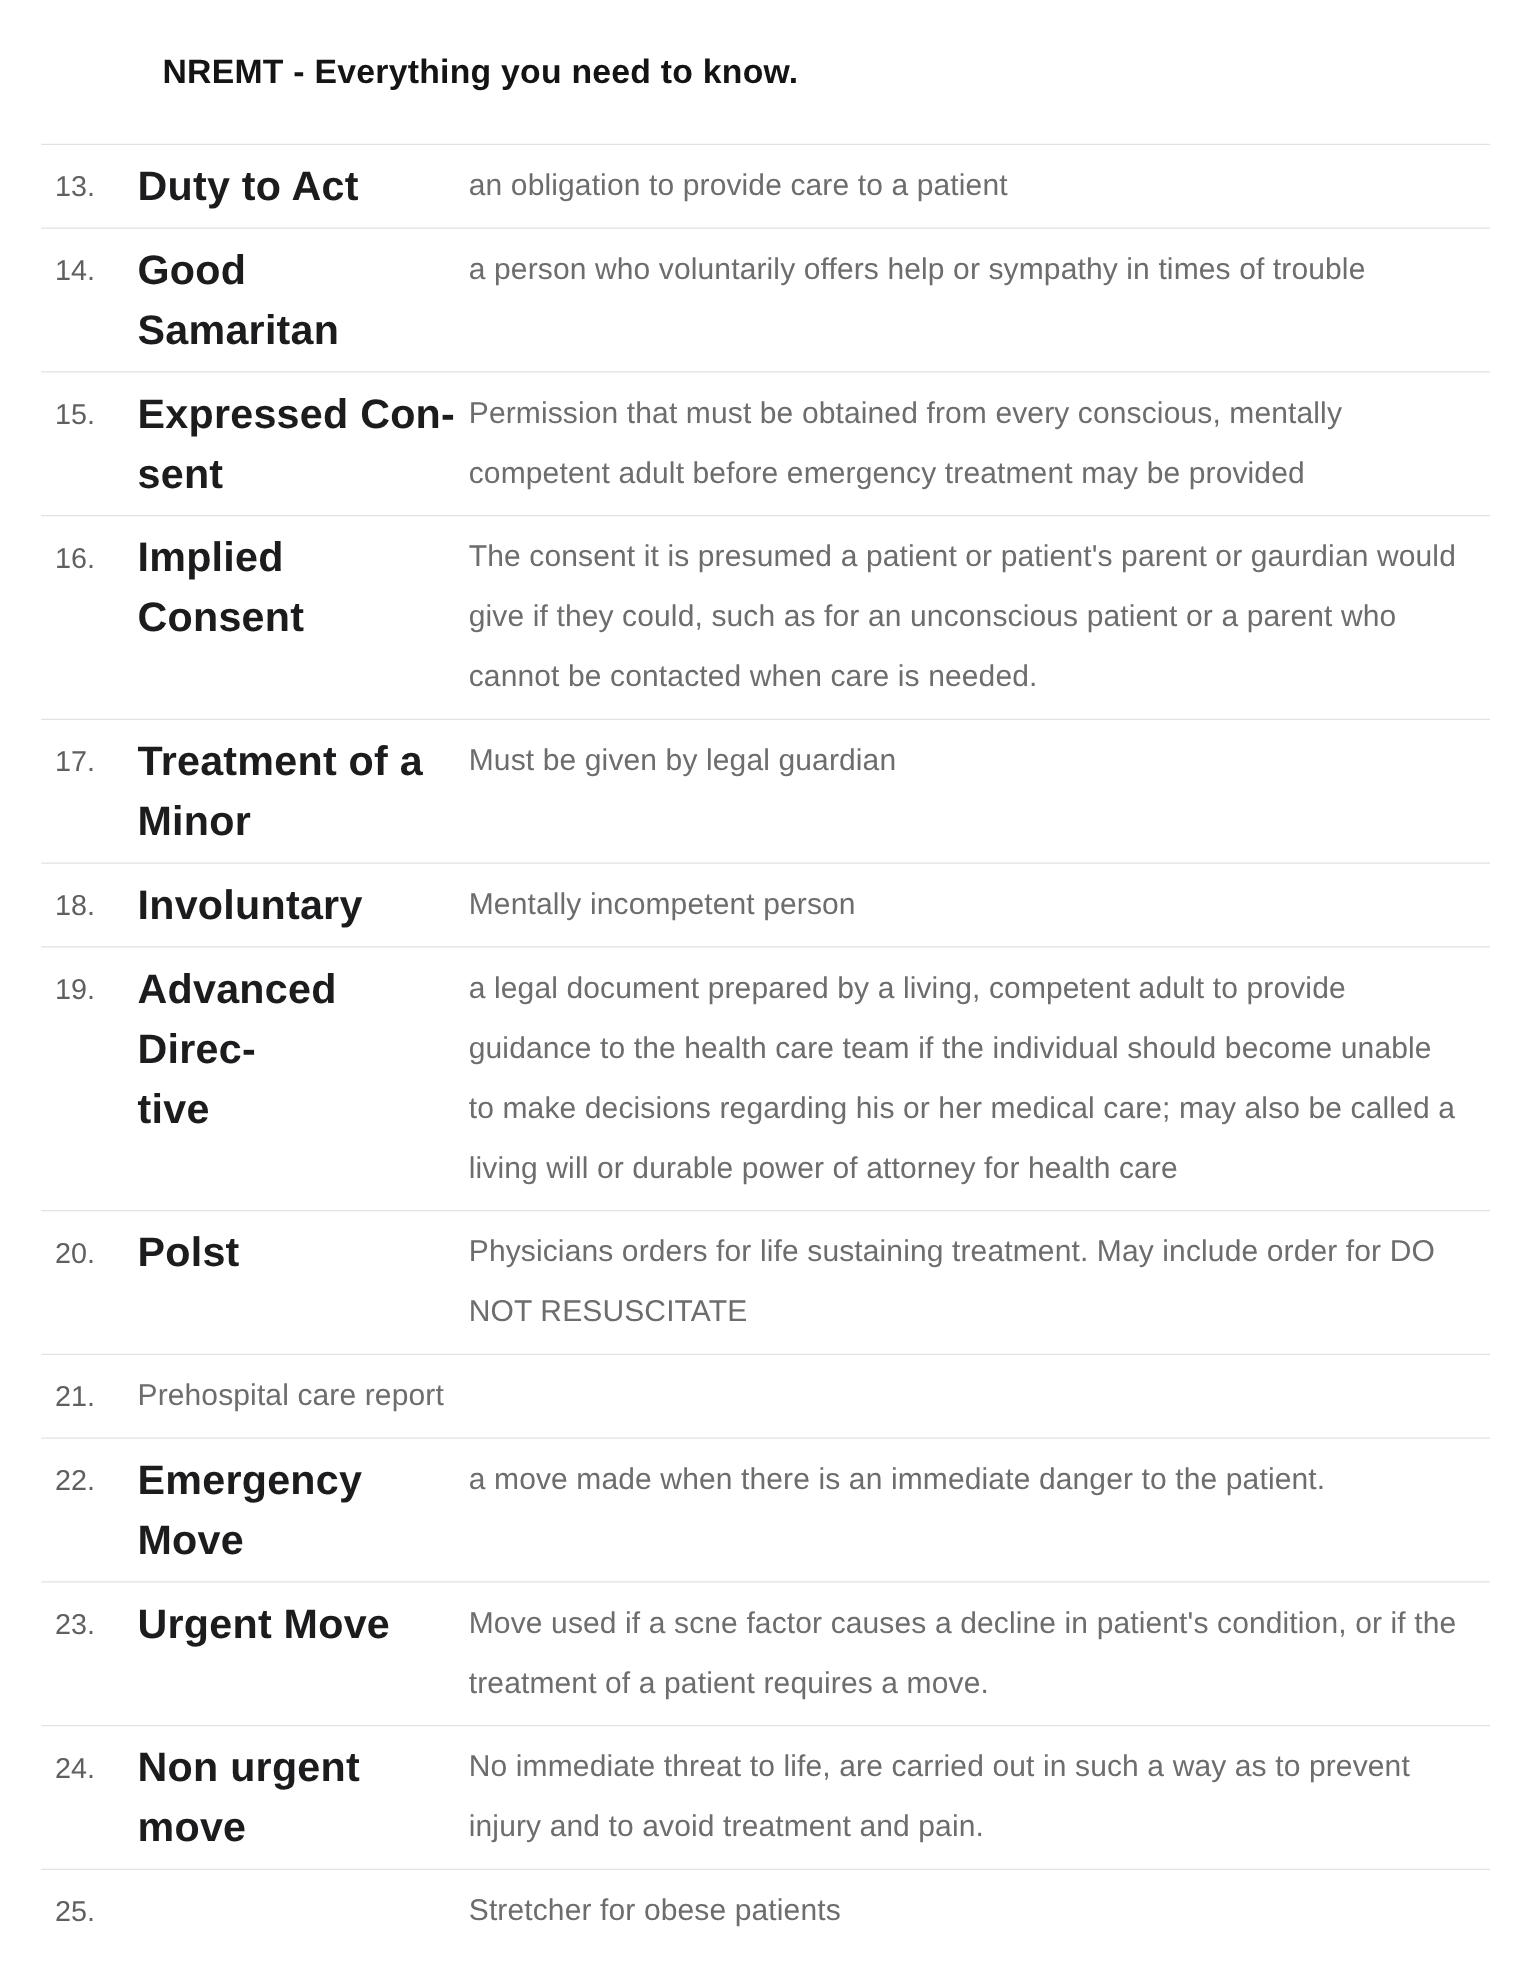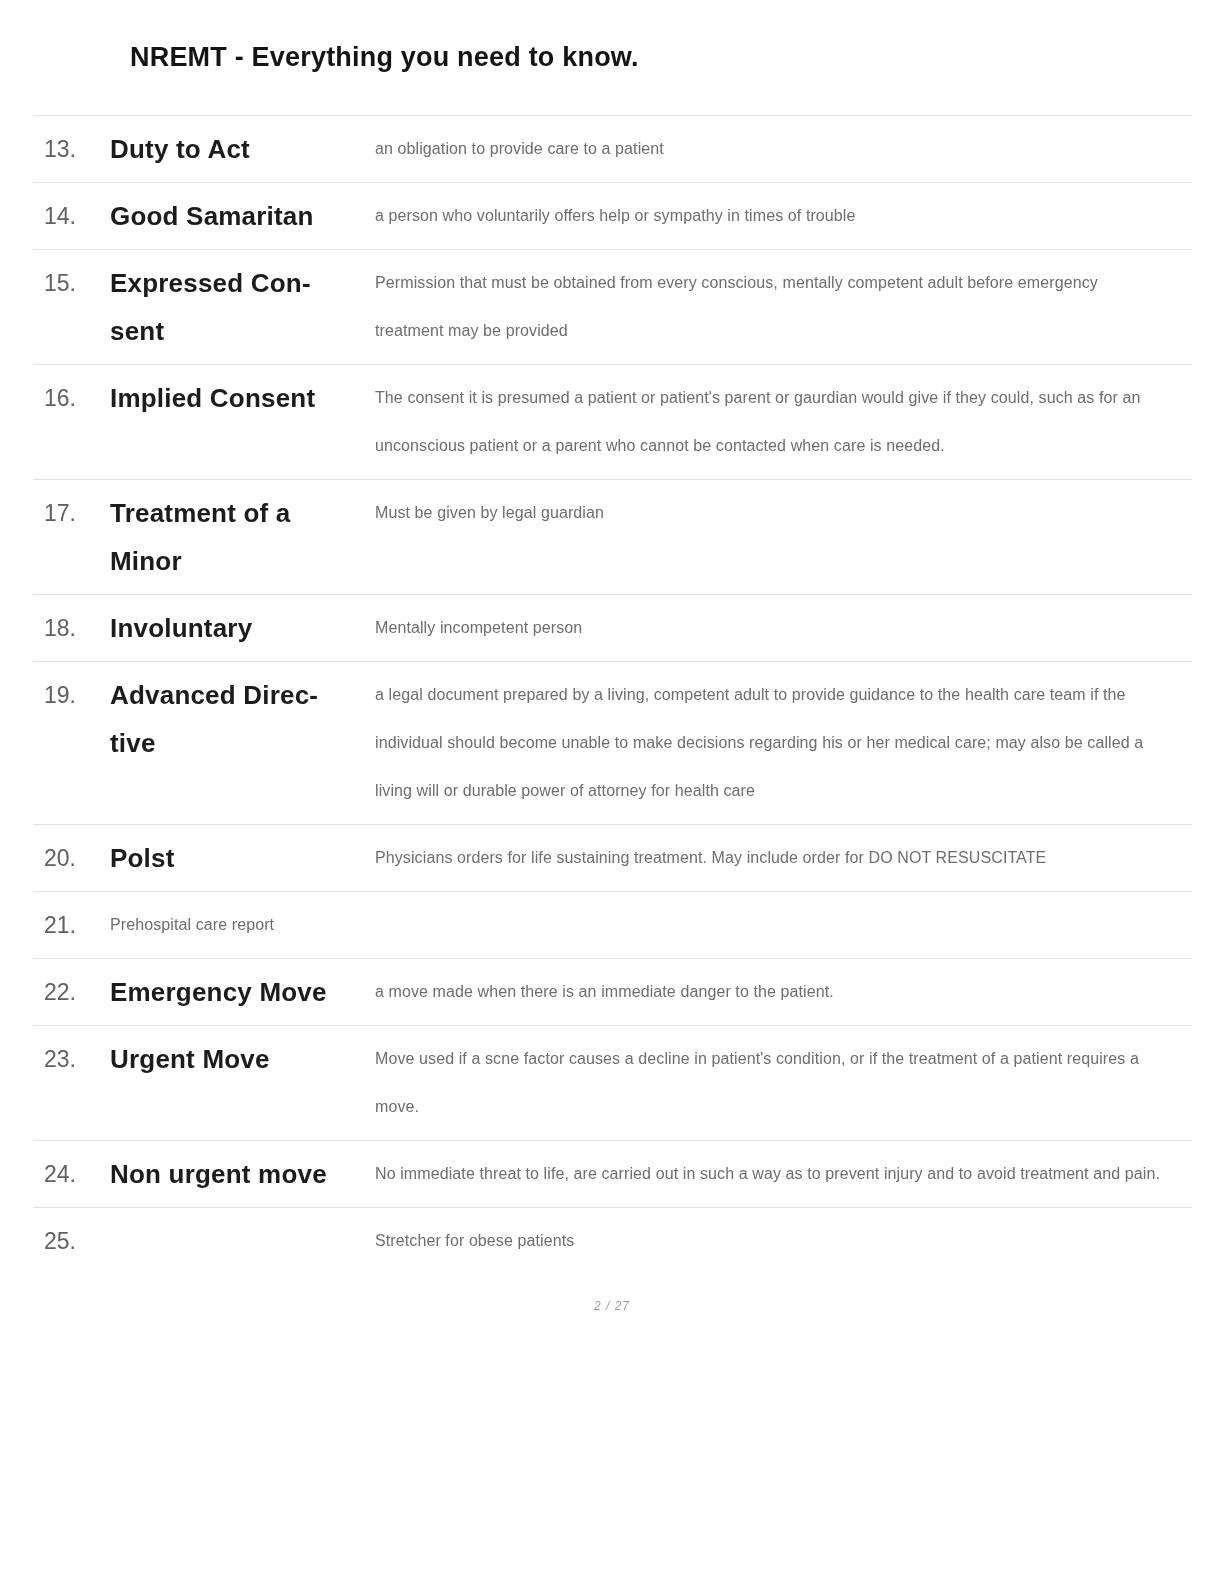--- a/index.html
+++ b/index.html
@@ -36,30 +36,30 @@
     align-items: start;
   }
   .term-number {
     padding-left: 11px;
     font-size: 23px;
     font-weight: 400;
     color: #606060;
     line-height: 48px;
   }
   .term-label {
-    font-size: 26px;
+    font-size: 33px;
     font-weight: 600;
     color: #1c1c1e;
     line-height: 48px;
     letter-spacing: 0.2px;
     white-space: pre-line;
     padding-right: 10px;
   }
   .term-definition {
-    font-size: 16px;
+    font-size: 24px;
     font-weight: 400;
     color: #6d6d6d;
     line-height: 48px;
     max-width: 792px;
     letter-spacing: 0.1px;
   }
   .page-footer {
     text-align: center;
     margin-top: 25px;
     font-style: italic;

